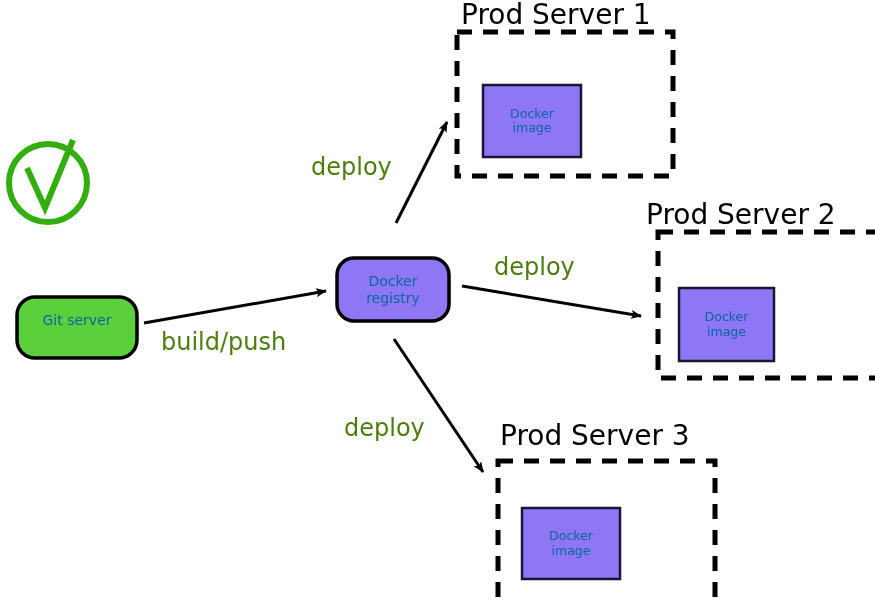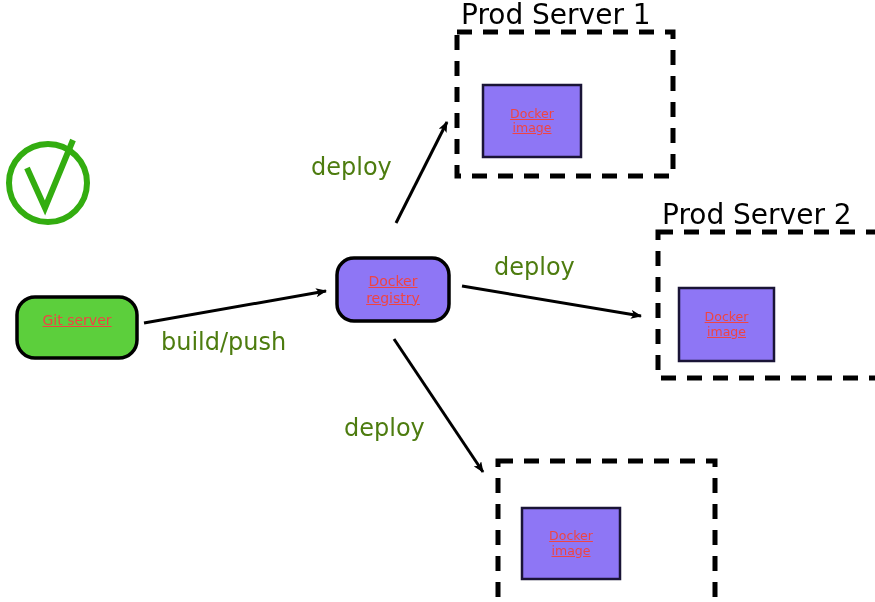--- a/index.html
+++ b/index.html
@@ -5,39 +5,39 @@
   html,body{margin:0;padding:0;}
   body{
     width:875px;height:602px;background:#ffffff;overflow:hidden;
     font-family:"DejaVu Sans","Liberation Sans",sans-serif;
   }
   #stage{position:relative;width:875px;height:602px;}
   svg.layer{position:absolute;left:0;top:0;width:875px;height:602px;}
 
   .node-label{
     position:absolute;display:flex;align-items:center;justify-content:center;
-    text-align:center;line-height:1.15;color:#ef4444;pointer-events:none;text-decoration:underline;
+    text-align:center;line-height:1.15;color:#0369a1;pointer-events:none;
   }
 
   
   .do-text{
     position:absolute;left:95px;top:152px;
     font-size:46px;color:#33ad10;letter-spacing:0px;
   }
 
   
   #git-server-node{left:17px;top:297px;width:120px;height:46px;font-size:14px;}
 
   
   #docker-registry-node{left:337px;top:258px;width:112px;height:63px;font-size:14px;}
 
   
   .server-title{position:absolute;font-size:28px;color:#000;white-space:nowrap;}
   #prod-server-1-title{left:461px;top:-2px;}
-  #prod-server-2-title{left:662px;top:198px;}
+  #prod-server-2-title{left:646px;top:198px;}
   #prod-server-3-title{left:500px;top:419px;}
 
   
   .img-label{font-size:12.5px;}
   #docker-image-1-label{left:483px;top:85px;width:98px;height:72px;}
   #docker-image-2-label{left:679px;top:288px;width:95px;height:73px;}
   #docker-image-3-label{left:522px;top:508px;width:98px;height:71px;}
 
   
   .edge-label{position:absolute;font-size:24px;color:#4d7c0f;white-space:nowrap;}
@@ -90,20 +90,21 @@
 
   <div class="node-label" id="docker-registry-node">
     <div>
       <div>Docker</div>
       <div>registry</div>
     </div>
   </div>
 
   <div class="server-title" id="prod-server-1-title">Prod Server 1</div>
   <div class="server-title" id="prod-server-2-title">Prod Server 2</div>
+  <div class="server-title" id="prod-server-3-title">Prod Server 3</div>
 
   <div class="node-label img-label" id="docker-image-1-label">
     <div>
       <div>Docker</div>
       <div>image</div>
     </div>
   </div>
   <div class="node-label img-label" id="docker-image-2-label">
     <div>
       <div>Docker</div>

